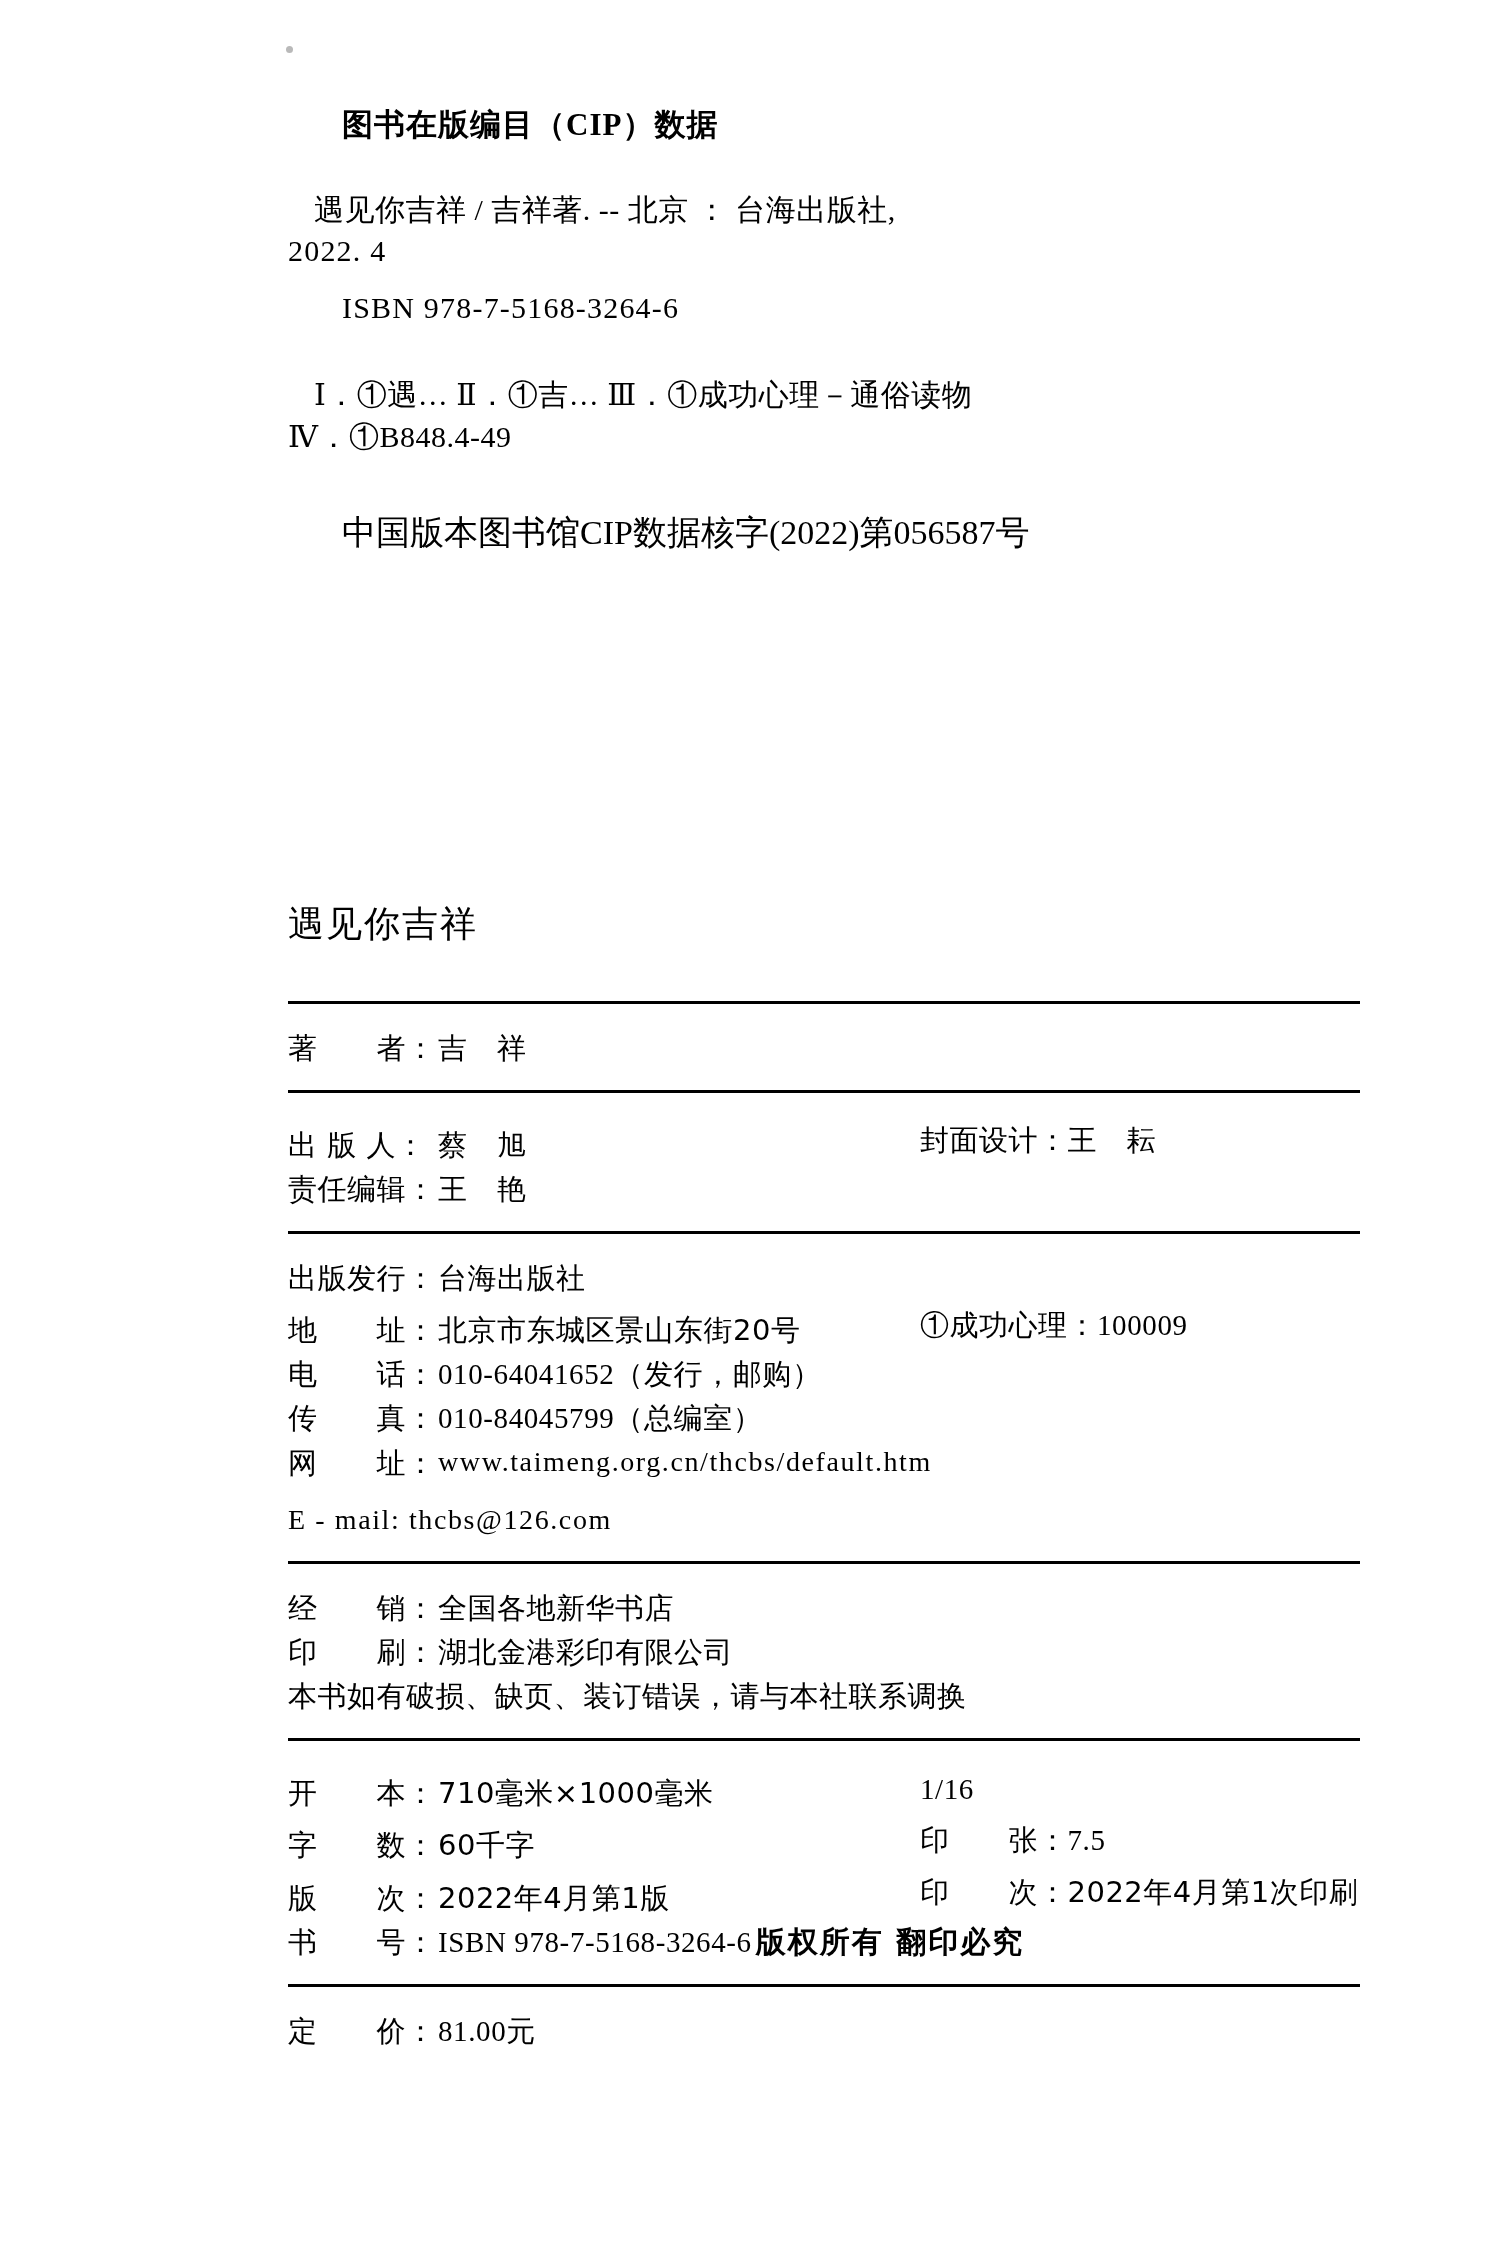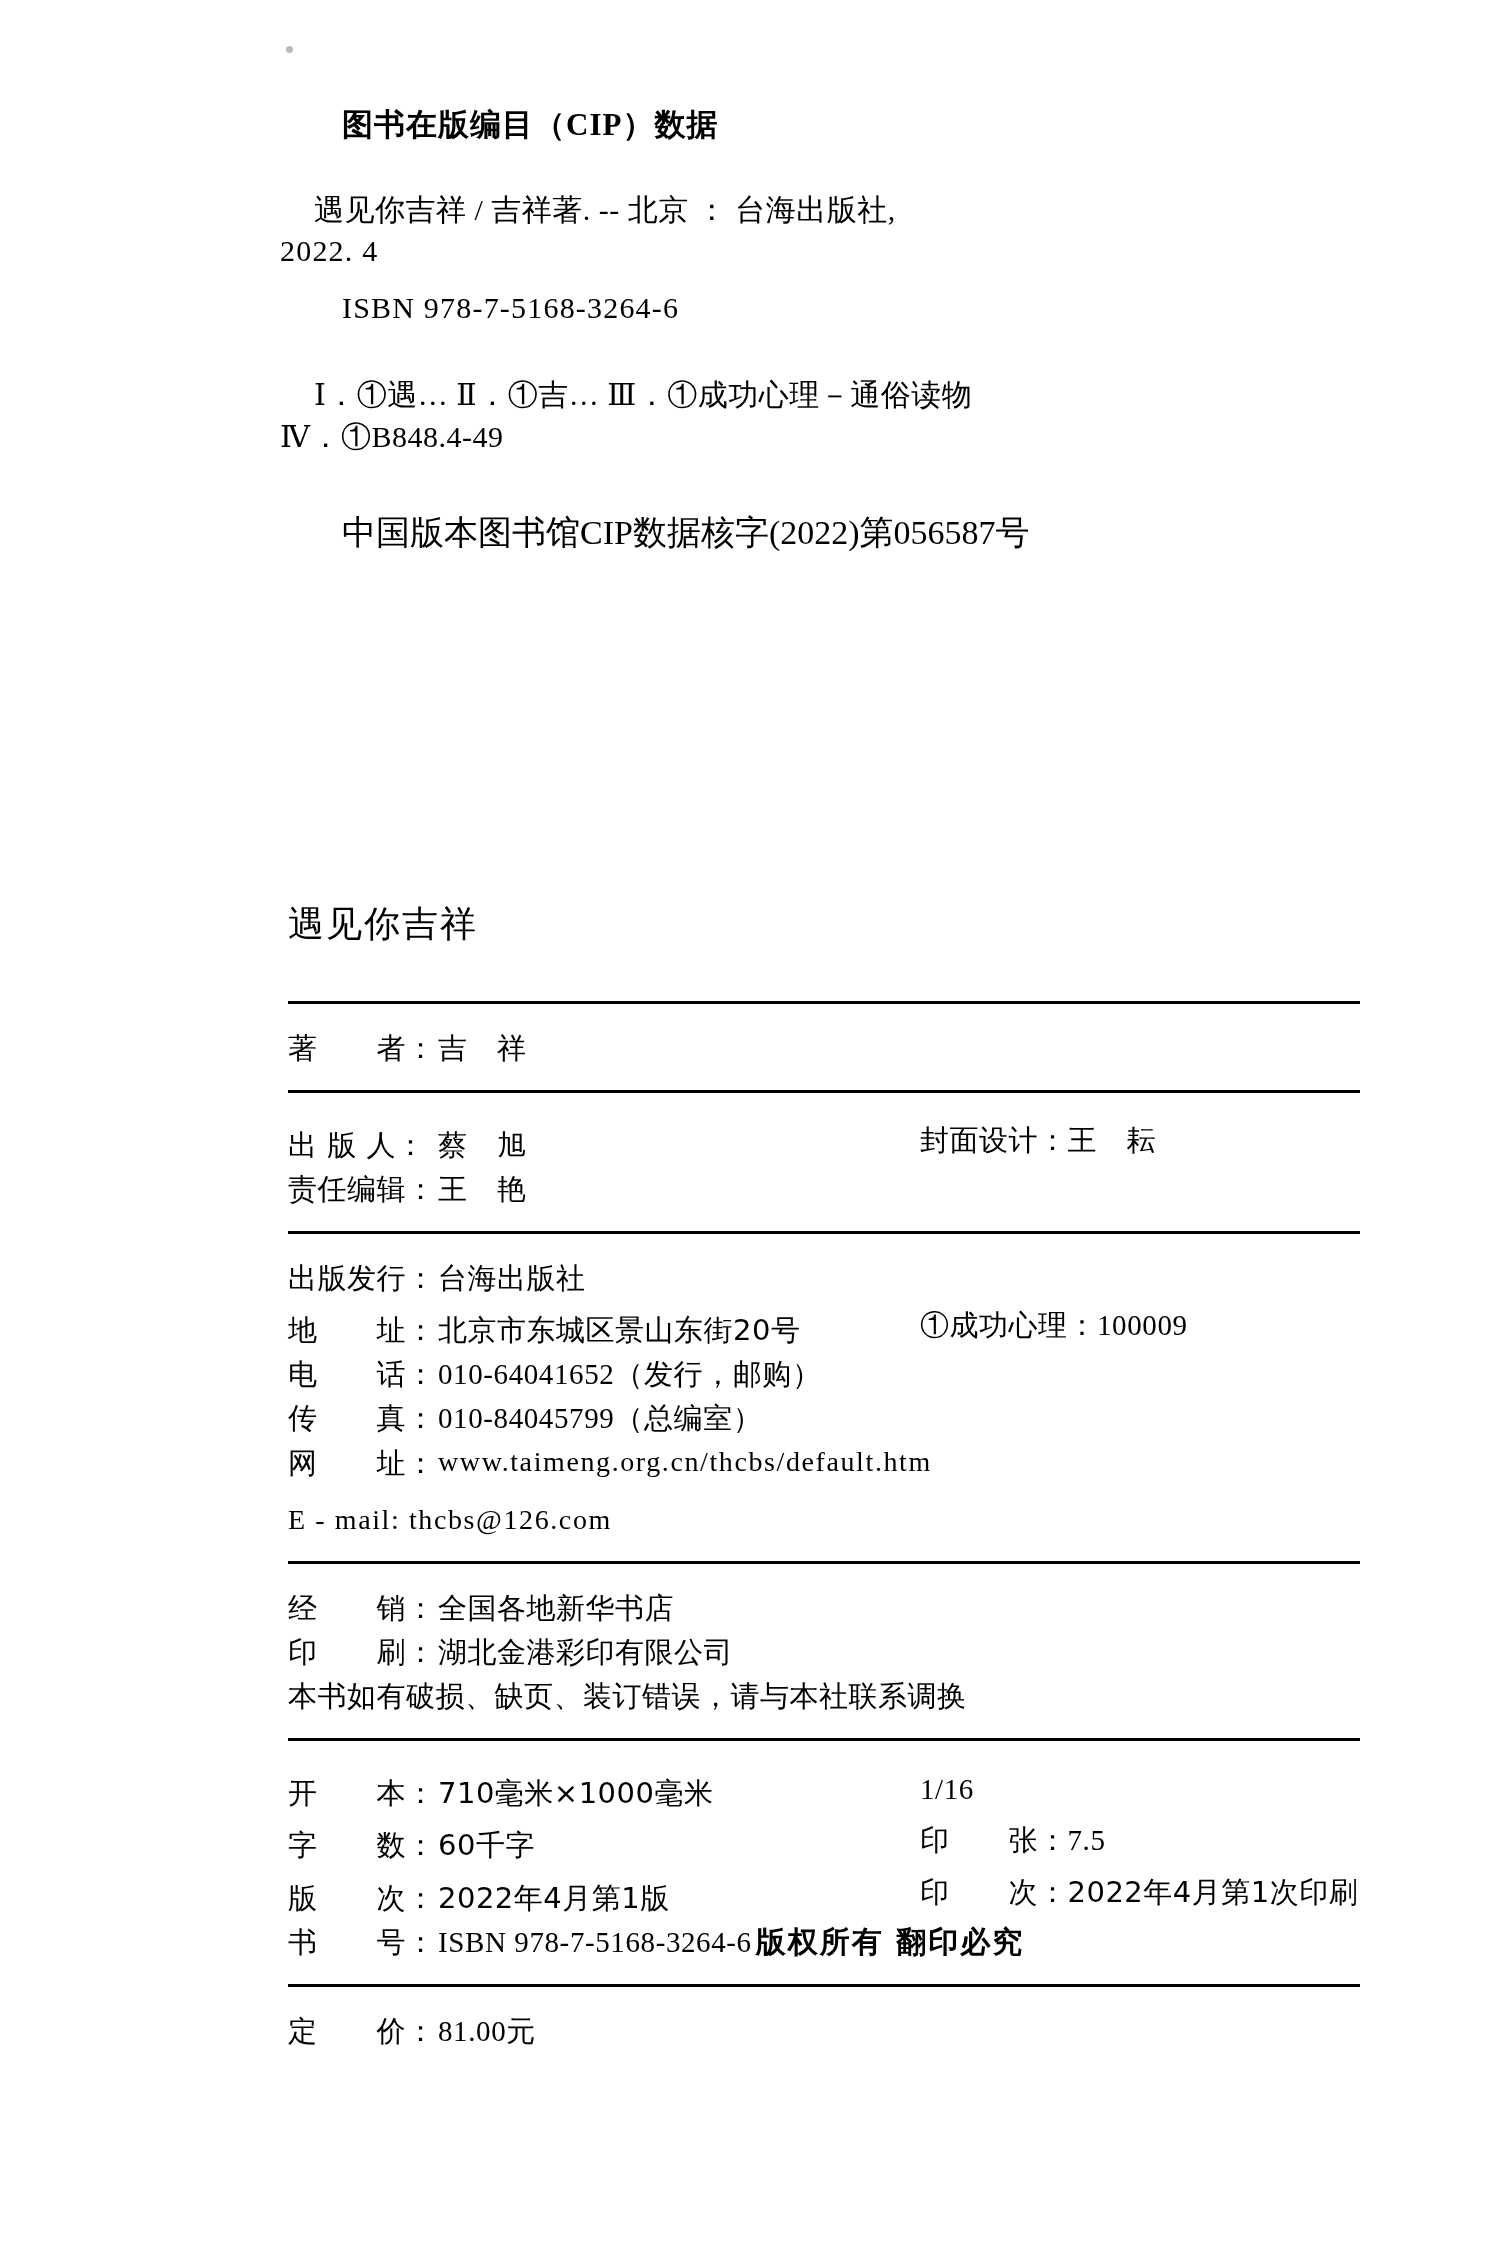--- a/index.html
+++ b/index.html
@@ -45,21 +45,21 @@
     margin: 0 0 44px 62px;
   }
   .cip-line {
     font-size: 30px;
     line-height: 1.36;
     margin: 0;
     letter-spacing: 0.5px;
   }
   .cip-indent { margin-left: 34px; }
   .cip-indent2 { margin-left: 62px; }
-  .cip-hang { margin-left: 0; }
+  .cip-hang { margin-left: 8px; }
   .gap-sm { height: 16px; }
   .gap-md { height: 46px; }
   .gap-lg { height: 52px; }
   .mono-ish {
     font-family: "Liberation Serif", "DejaVu Serif", serif;
     letter-spacing: 1.2px;
   }
   .cip-class {
     font-size: 30px;
     letter-spacing: 0.5px;

